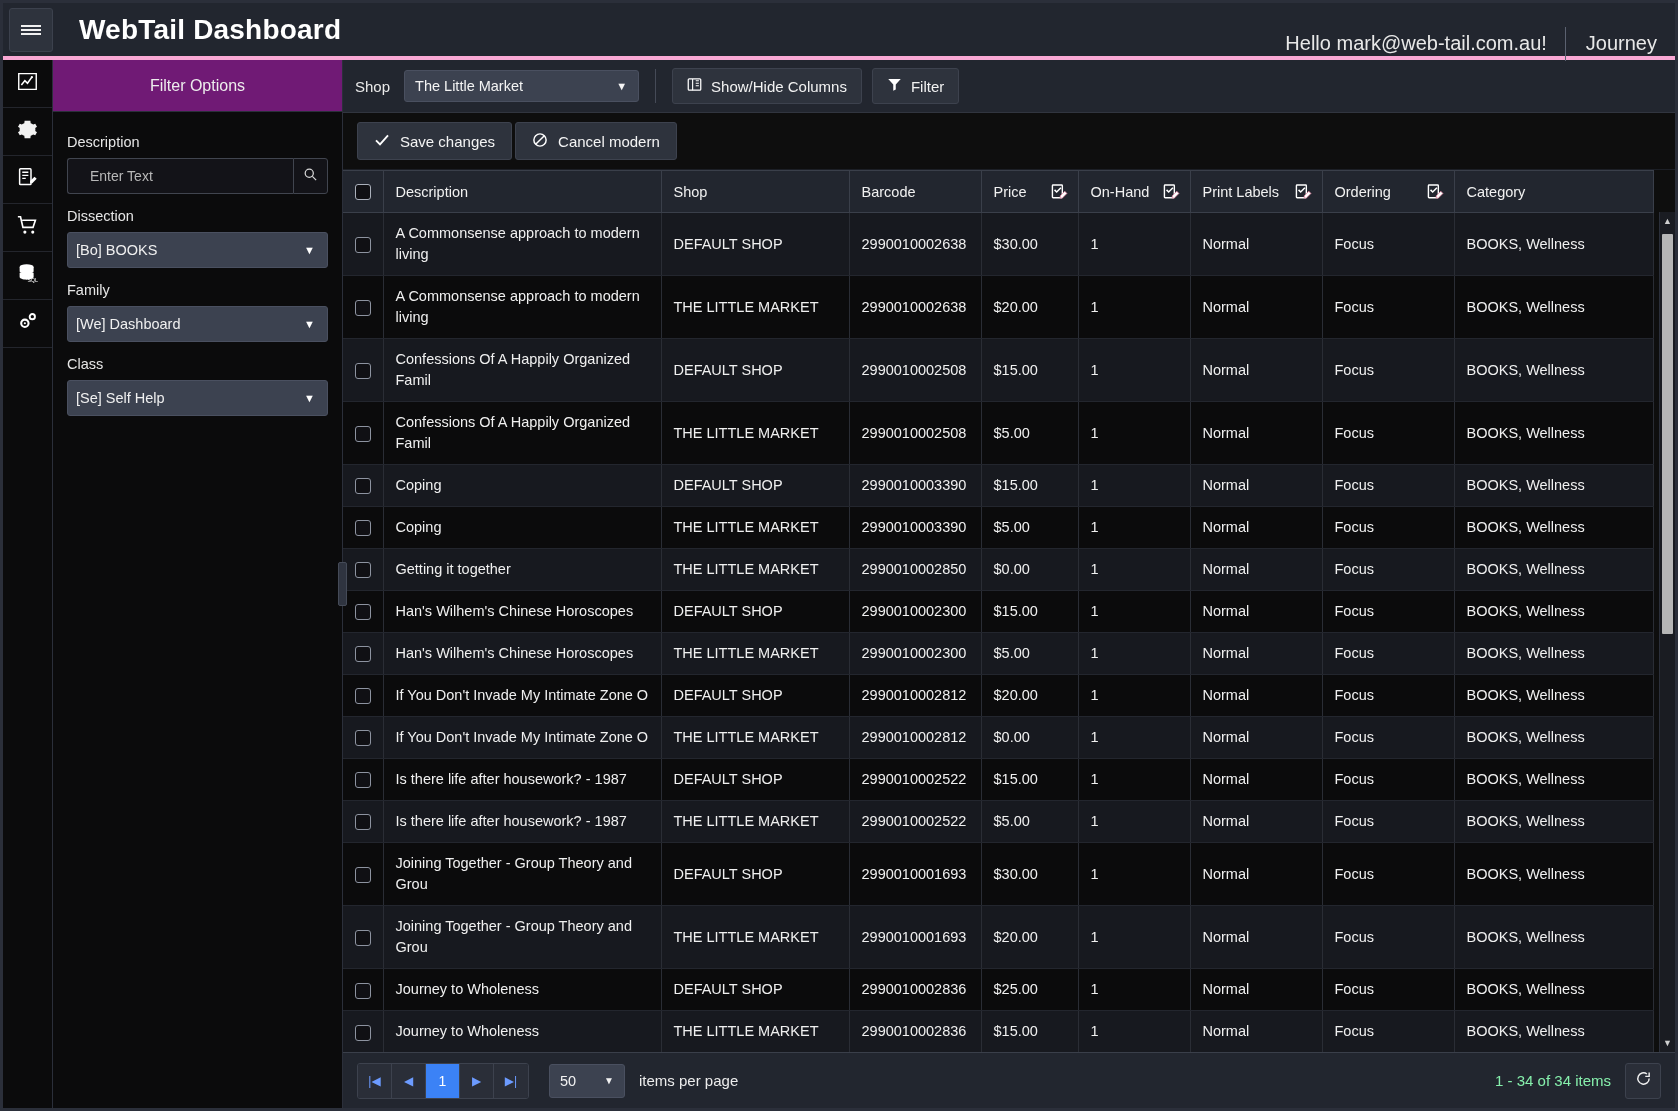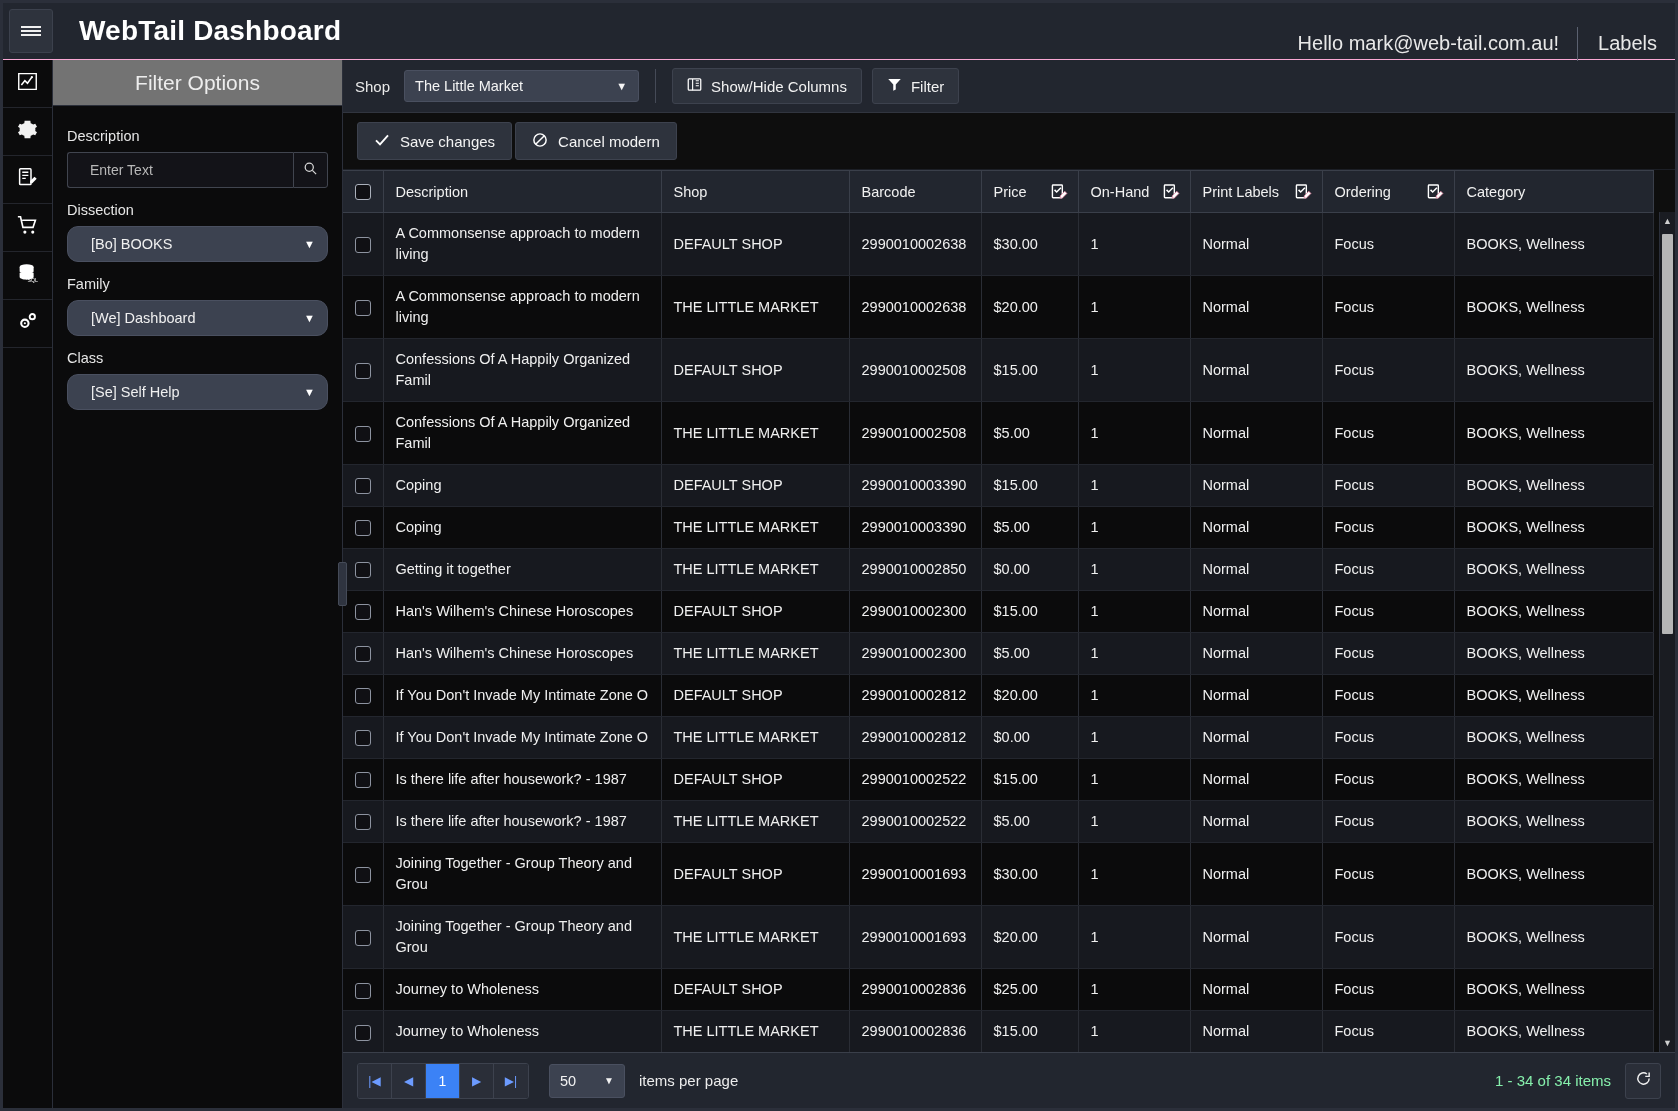--- a/index.html
+++ b/index.html
@@ -14,21 +14,21 @@
     width: 1678px; height: 1111px;
     background: #0e0e0e;
     border: 3px solid #2b2f3a;
     display: flex; flex-direction: column;
   }
 
   
   .topbar {
     height: 57px; flex: 0 0 57px;
     background: #22262f;
-    border-bottom: 1px solid #f9a8d4;
+    border-bottom: 4px solid #f9a8d4;
     display: flex; align-items: center;
     position: relative;
   }
   .hamburger {
     width: 44px; height: 44px; margin-left: 6px;
     background: #2e333d;
     border: 1px solid #3c414d; border-radius: 3px;
     display: flex; align-items: center; justify-content: center;
     cursor: pointer;
   }
@@ -66,24 +66,24 @@
 
   
   .filterpanel {
     width: 290px; flex: 0 0 290px;
     background: #0b0b0c;
     border-right: 1px solid #2b2f3a;
     position: relative;
     display: flex; flex-direction: column;
   }
   .filter-title {
-    height: 46px; display: flex; align-items: center; justify-content: center;
-    font-size: 21px; color: #ededed;
+    height: 52px; display: flex; align-items: center; justify-content: center;
+    font-size: 16px; color: #ededed;
     border-bottom: 1px solid #2b2f3a;
-    background: #737373;
+    background: #701a75;
   }
   .filter-body { padding: 16px 14px 0 14px; }
   .field-label { font-size: 14.5px; color: #e6e6e6; margin: 6px 0 8px 0; }
   .field-label.tight { margin-top: 14px; }
   .search-row { display: flex; height: 36px; margin-bottom: 6px; }
   .search-input {
     flex: 1; background: #131318;
     border: 1px solid #41454f; border-right: none;
     border-radius: 3px 0 0 3px;
     color: #cfcfcf; font-size: 14px; padding: 0 22px;
@@ -93,23 +93,23 @@
   .search-input::placeholder { color: #b8b8b8; }
   .search-btn {
     width: 38px; background: #131318;
     border: 1px solid #41454f; border-radius: 0 3px 3px 0;
     display: flex; align-items: center; justify-content: center;
     cursor: pointer;
   }
   .search-btn svg { width: 15px; height: 15px; stroke: #d8d8d8; fill: none; stroke-width: 2; }
   .ddl {
     height: 36px; background: #3c4250;
-    border: 1px solid #4a5060; border-radius: 11px;
+    border: 1px solid #4a5060; border-radius: 3px;
     display: flex; align-items: center;
-    padding: 0 23px; margin-bottom: 4px;
+    padding: 0 8px; margin-bottom: 4px;
     color: #f0f0f0; font-size: 14.5px;
     cursor: pointer; position: relative;
   }
   .ddl .caret { position: absolute; right: 12px; font-size: 11px; color: #ffffff; }
 
   
   .panel-handle {
     position: absolute; right: -5px; top: 50%; transform: translateY(-50%);
     width: 9px; height: 44px;
     background: #2f3440; border: 1px solid #454b58; border-radius: 2px;
@@ -262,21 +262,21 @@
       <div>
           <span></span>
           <span></span>
           <span></span>
         </div>
     </div>
     <div class="app-title">WebTail Dashboard</div>
     <div class="topbar-right">
       <span class="hello">Hello mark@web-tail.com.au!</span>
       <span class="vdiv"></span>
-      <span class="logout">Labels</span>
+      <span class="logout">Journey</span>
     </div>
   </div>
 
   <div class="body-wrap">
 
     <div class="rail">
       <div class="rail-item">
         <span>
           <svg viewBox="0 0 24 24">
               <path d="M2 3h20v18H2z" fill="none" stroke="#fff" stroke-width="1.6"></path>

